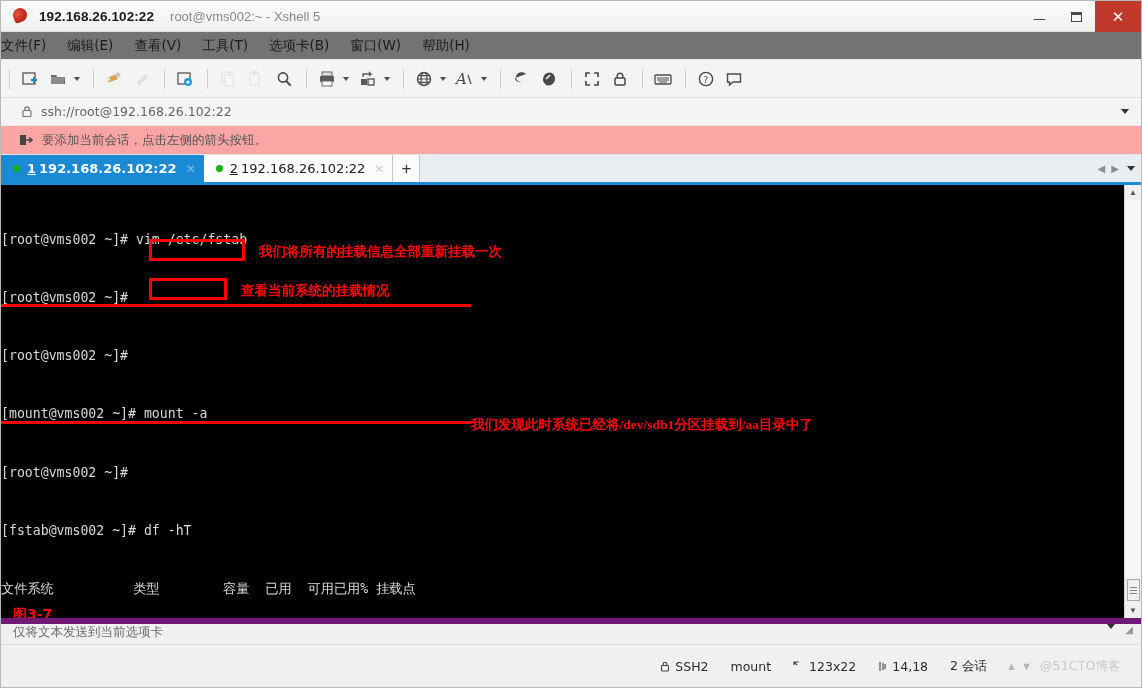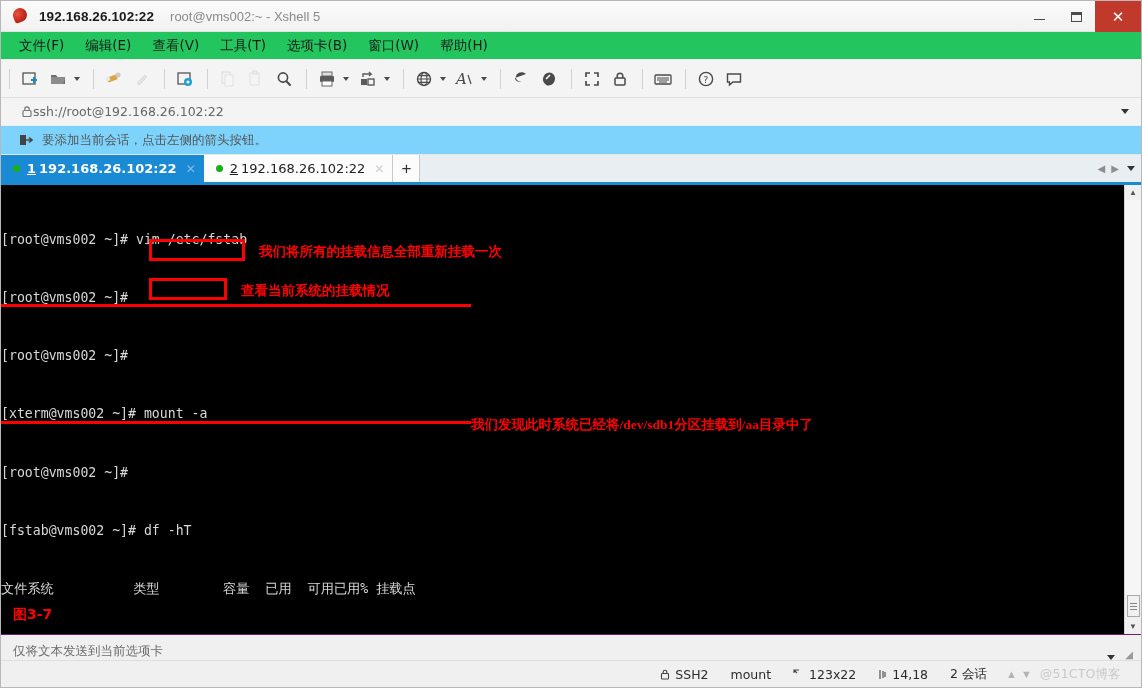--- a/index.html
+++ b/index.html
@@ -55,21 +55,21 @@
     border-top-width:3px;
   }
   .winbtn.close {
     width: 46px; background: #c0392b; color: #fff; font-size: 15px;
     font-family: "DejaVu Sans", sans-serif;
   }
 
   
   .menubar {
     height: 28px; min-height: 28px; display: flex; align-items: center;
-    background: #22c55e; padding-left: 18px;
+    background: #737373; 
     border-bottom: 1px solid #ededed;
   }
   .menuitem {
     font-size: 13.5px; color: #1c1c1c; margin-right: 21px; white-space: nowrap;
     font-family: "DejaVu Sans", sans-serif;
   }
 
   
   .toolbar {
     height: 38px; min-height: 38px; display: flex; align-items: center;
@@ -87,32 +87,32 @@
     margin: 0 6px 0 1px;
   }
   .tsep { width: 1px; height: 20px; background: #d2d2d2; margin: 0 7px; }
 
   
   .addrbar {
     height: 28px; min-height: 28px; display: flex; align-items: center;
     background: #f4f4f4; padding-left: 20px; position: relative;
     border-bottom: 1px solid #ececec;
   }
-  .addr-text { font-size: 12.5px; color: #666; 
+  .addr-text { font-size: 12.5px; color: #666; margin-left: 8px;
     font-family: "DejaVu Sans", sans-serif;}
   .addr-caret {
     position: absolute; right: 12px; width: 0; height: 0;
     border-left: 4px solid transparent; border-right: 4px solid transparent;
     border-top: 5px solid #333;
   }
 
   
   .hintbar {
     height: 29px; min-height: 29px; display: flex; align-items: center;
-    background: #7dd3fc; padding-left: 18px;
+    background: #fca5a5; padding-left: 18px;
     border-bottom: 1px solid #e6e6e6;
   }
   .hint-text { font-size: 12.5px; color: #555; margin-left: 9px;
     font-family: "DejaVu Sans", sans-serif;}
 
   
   .tabbar {
     height: 30px; min-height: 30px; display: flex; align-items: stretch;
     background: #e9eef2; position: relative;
     border-bottom: 3px solid #1a8ad4;
@@ -182,35 +182,35 @@
   .vscroll .sthumb {
     width: 13px; height: 22px; background: #f0f0f0; border: 1px solid #a8a8a8;
     margin-bottom: 2px; display:flex; flex-direction:column; justify-content:center;
     align-items:center;
   }
   .vscroll .sthumb i { display:block; width:7px; height:1px; background:#888; margin:1px 0; }
 
   
   .sendbar {
     height: 26px; min-height: 26px; background: #f0f0f0;
-    display: flex; align-items: flex-end; position: relative;
-    border-top: 1px solid #701a75;
+    display: flex; align-items: flex-start; position: relative;
+    border-top: 6px solid #701a75;
   }
   .sendbar .stext { font-size: 12.5px; color: #6c6c6c; margin-left: 12px;
     font-family: "DejaVu Sans", sans-serif;}
   .sendbar .scaret {
     position: absolute; right: 26px; width: 0; height: 0;
     border-left: 4px solid transparent; border-right: 4px solid transparent;
     border-top: 5px solid #333;
   }
   .sendbar .sgrip { position:absolute; right: 8px; font-size: 10px; color:#999; }
 
   
   .statusbar {
-    height: 27px; min-height: 27px; background: #f0f0f0;
+    height: 43px; min-height: 27px; background: #f0f0f0;
     display: flex; align-items: center; justify-content: flex-end;
     position: relative; border-top: 1px solid #dedede;
   }
   .sb-cell {
     font-size: 12.5px; color: #2b2b2b; display: flex; align-items: center;
     padding: 0 11px; height: 100%;
     font-family: "DejaVu Sans", sans-serif;
   }
   .sb-ico { margin-right: 5px; font-size: 11px; color: #444; }
   .sb-arrows { display:flex; align-items:center; padding: 0 6px; }
@@ -434,21 +434,21 @@
       <span class="arr">▶</span>
       <span class="dcar"></span>
     </div>
   </div>
 
   <div class="termwrap">
     <div class="term">
       <div class="ln">[root@vms002 ~]# vim /etc/fstab</div>
       <div class="ln">[root@vms002 ~]#</div>
       <div class="ln">[root@vms002 ~]#</div>
-      <div class="ln">[xterm@vms002 ~]# mount -a</div>
+      <div class="ln">[mount@vms002 ~]# mount -a</div>
       <div class="ln">[root@vms002 ~]#</div>
       <div class="ln">[fstab@vms002 ~]# df -hT</div>
       <div class="ln"><span id="df-head">文件系统          类型        容量  已用  可用已用% 挂载点</span></div>
       
       
 
       
       <div class="redbox" style="left:148px; top:54px; width:96px; height:22px;"></div>
       <div class="redbox" style="left:148px; top:93px; width:78px; height:22px;"></div>
       <div class="redline" style="left:0px; top:119px; width:470px;"></div>

